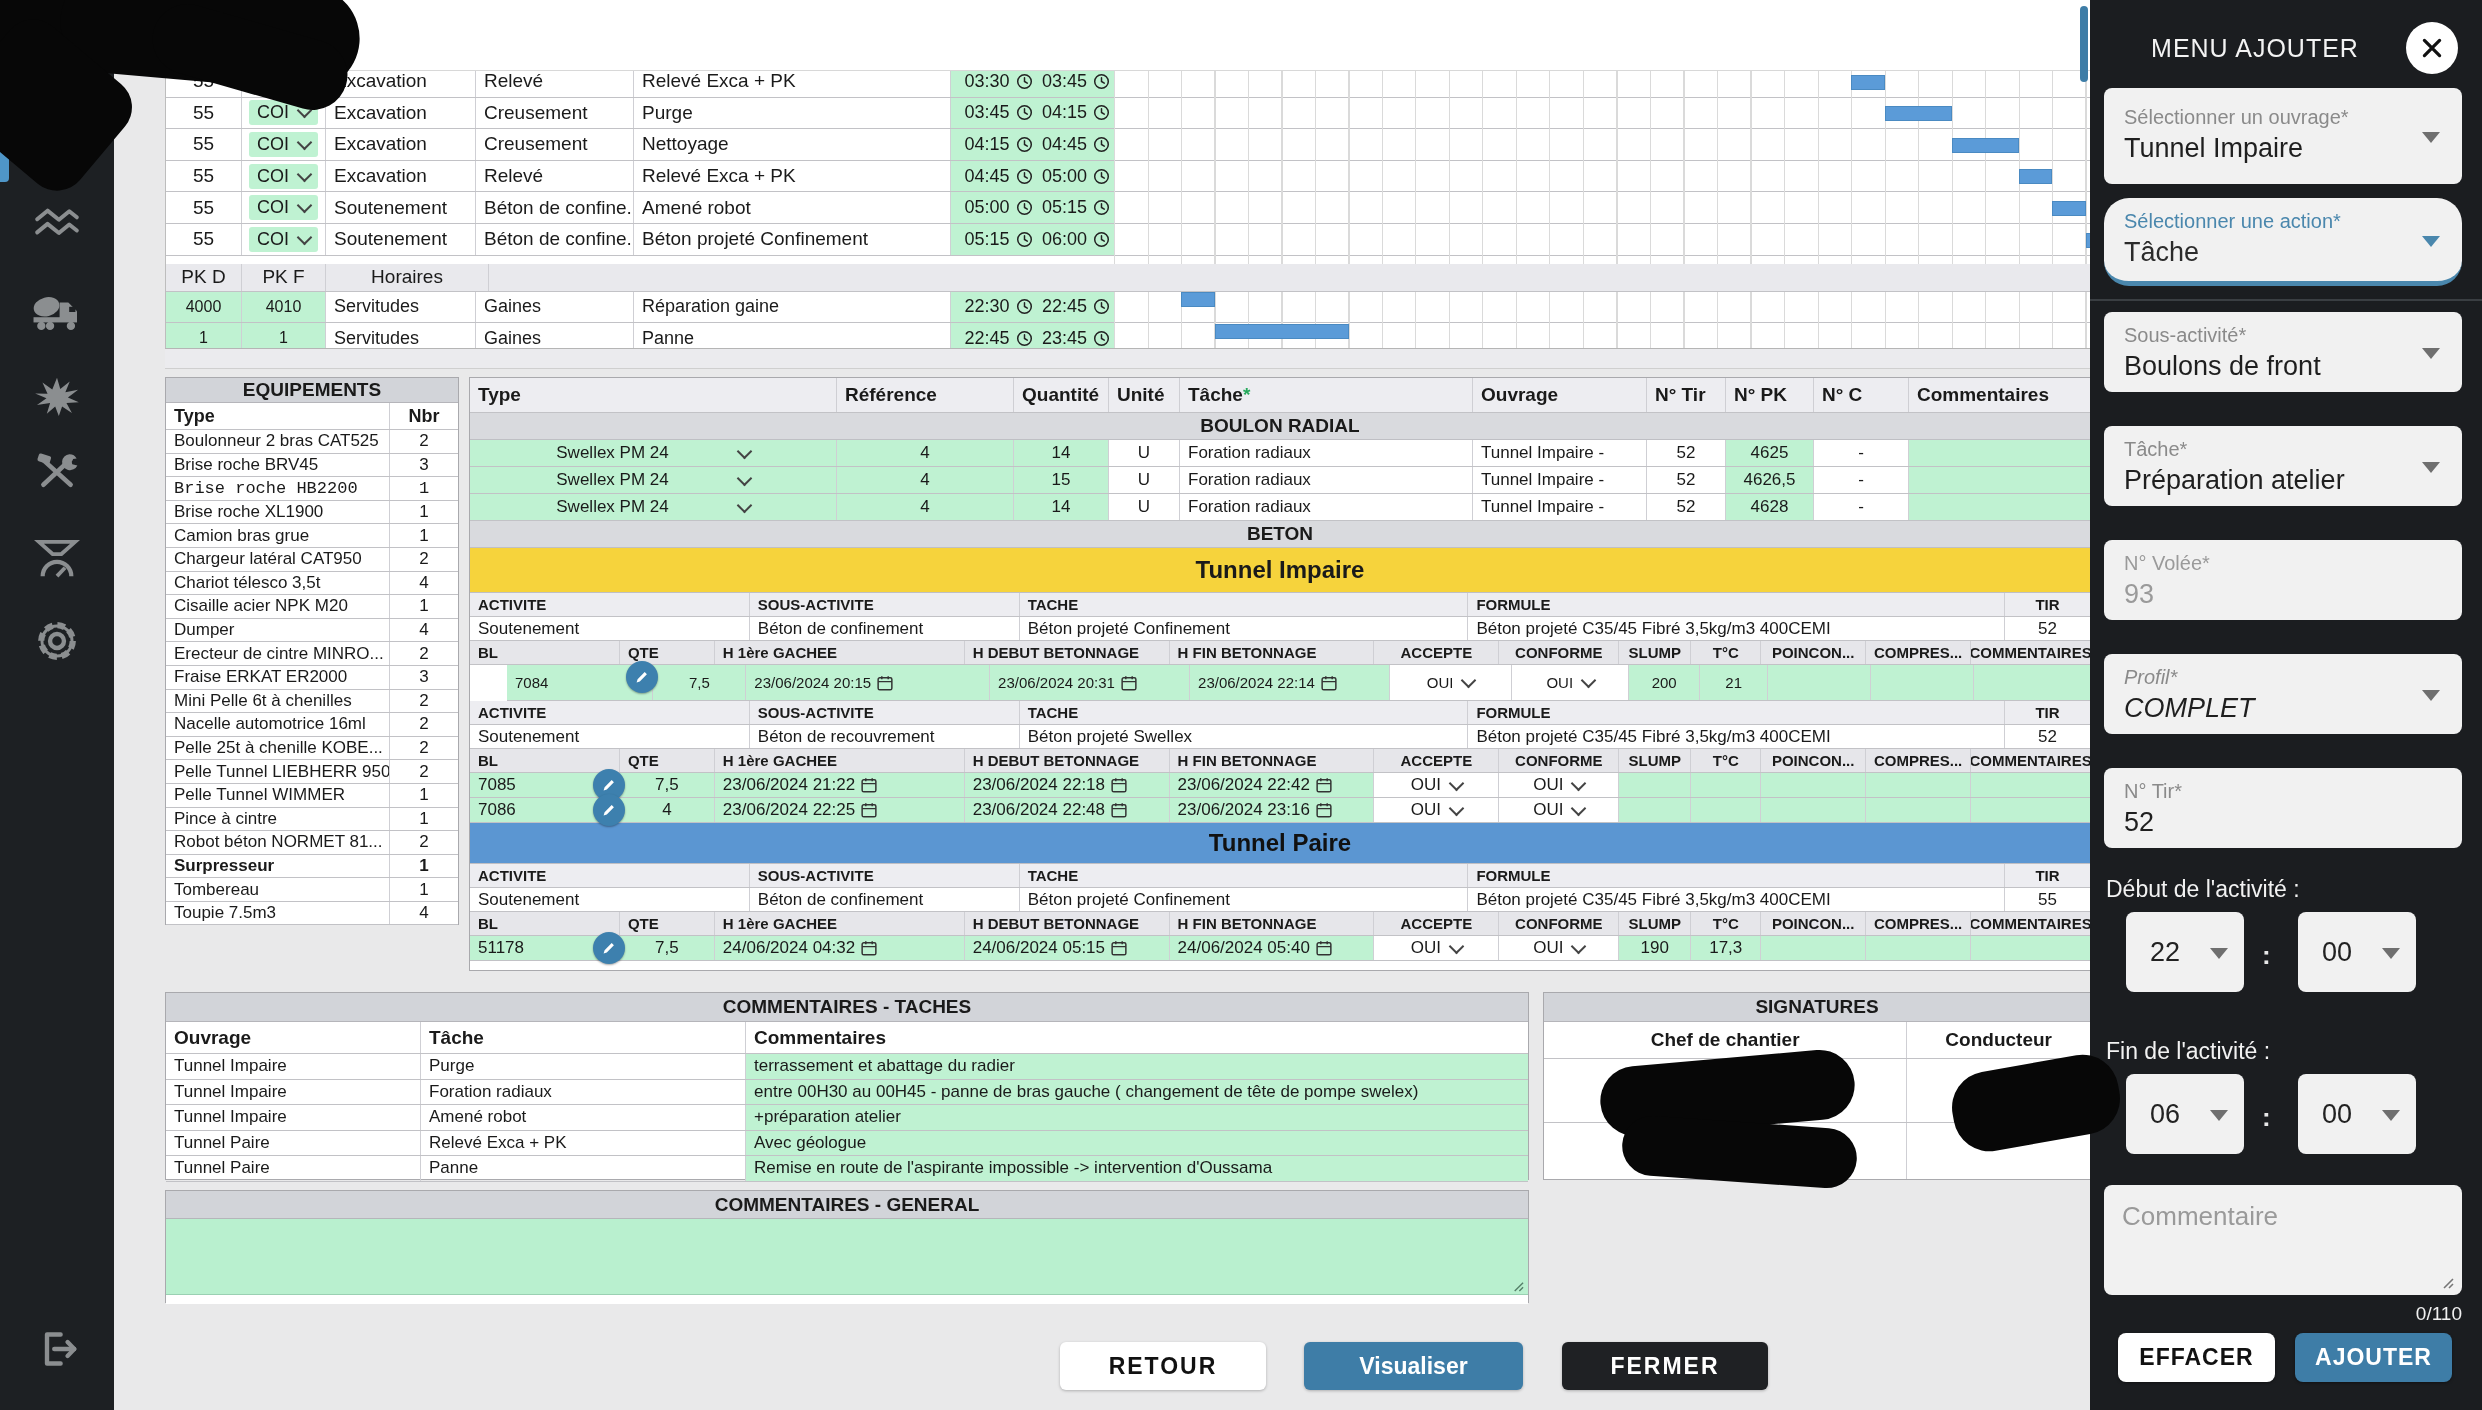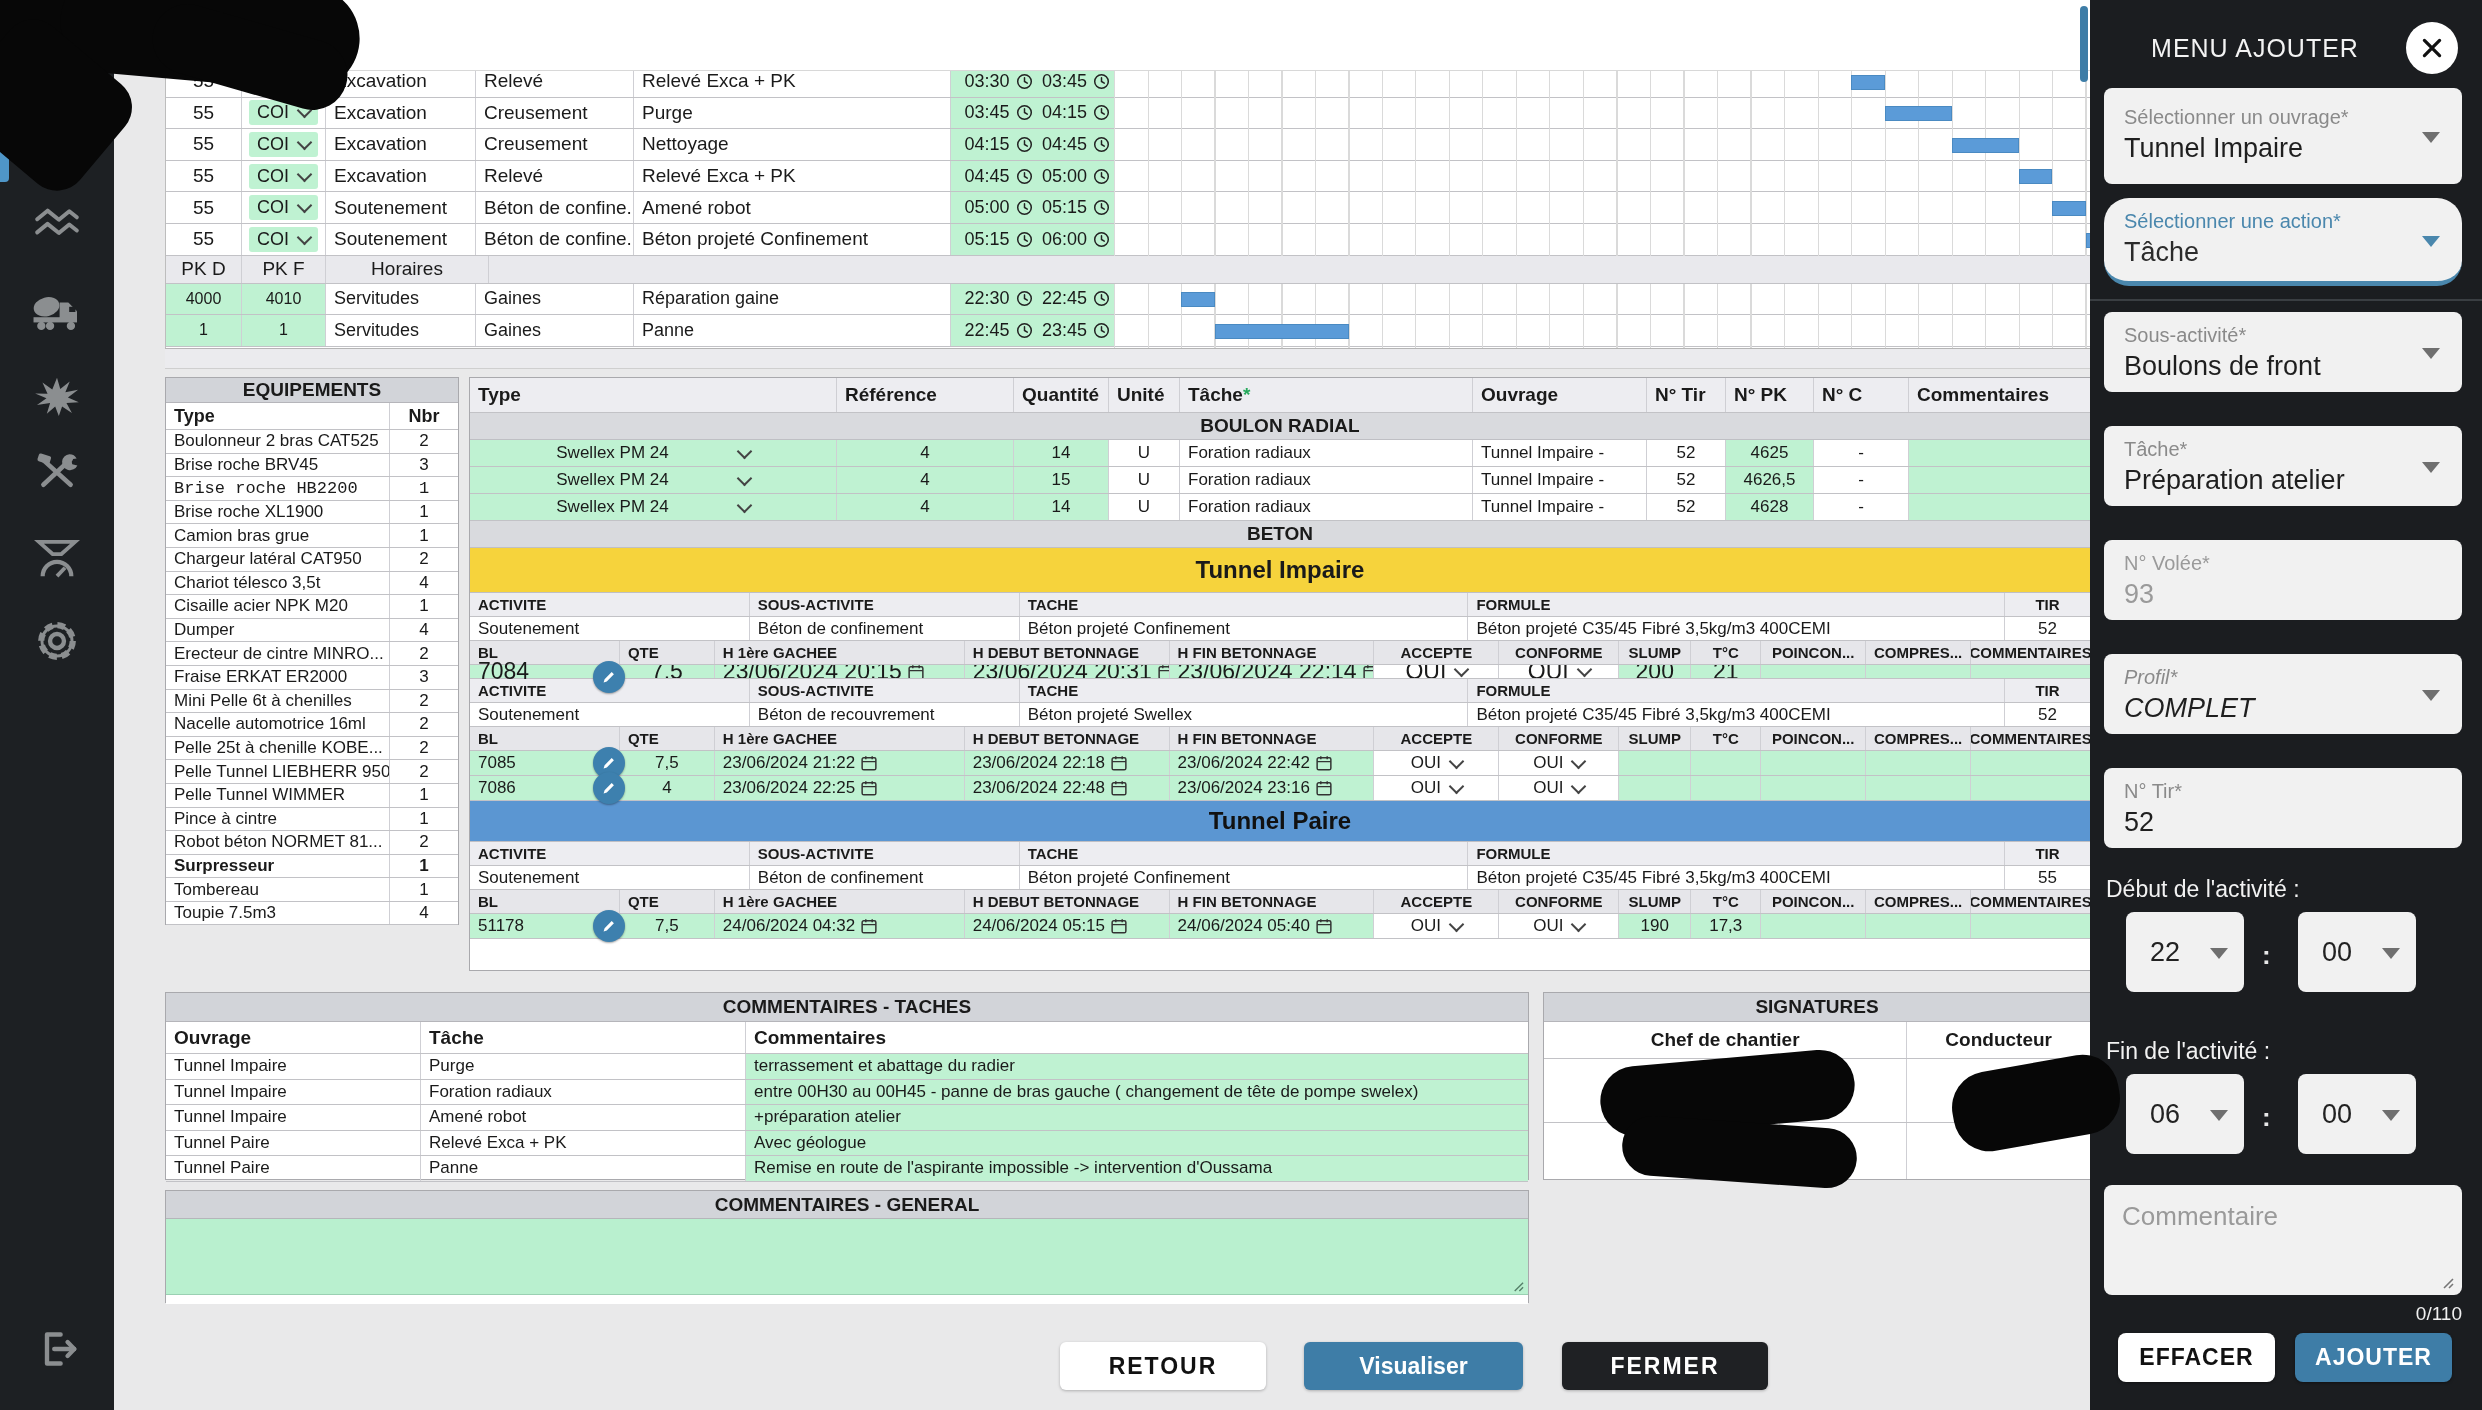--- a/index.html
+++ b/index.html
@@ -267,21 +267,21 @@
             <path d="M8 4.4V8l2.6 1.6" fill="none" stroke="#222" stroke-width="1.4" stroke-linecap="round"></path>
           </svg>
       <span style="flex:1;text-align:right">06:00</span>
           <svg width="17" height="17" viewBox="0 0 16 16" style="margin-left:6px;flex:none">
             <circle cx="8" cy="8" r="6.4" fill="none" stroke="#222" stroke-width="1.4"></circle>
             <path d="M8 4.4V8l2.6 1.6" fill="none" stroke="#222" stroke-width="1.4" stroke-linecap="round"></path>
           </svg>
         </div>
       </div>
       <div class="abs" style="left:1919.5px;top:166.5px;width:100.5px;height:15px;background:#5b9bd8;border:1px solid #4a8ac2;z-index:3;"></div>
-      <div class="trow" style="height:28px;font-size:19px;background:#e9e9ed;position:relative;z-index:2;">
+      <div class="trow" style="height:28px;font-size:19px;background:#e9e9ed;position:relative;z-index:2;margin-top:8px;">
       <div class="c center" style="width:76px;font-weight:normal;">PK D</div>
       <div class="c center" style="width:84px">PK F</div>
       <div class="c center" style="width:163px">Horaires</div>
       <div style="flex:1"></div>
       </div>
       <div class="trow" style="height:31.6px;font-size:18px;">
       <div class="c center green" style="width:76px;font-size:16px;">4000</div>
       <div class="c center green" style="width:84px;font-size:16px;">4010</div>
       <div class="c" style="width:150px">Servitudes</div>
       <div class="c" style="width:158px">Gaines</div>
@@ -486,21 +486,21 @@
         <div class="c" style="width:205px;">H DEBUT BETONNAGE</div>
         <div class="c" style="width:205px;">H FIN BETONNAGE</div>
         <div class="c" style="width:125px;justify-content:center;">ACCEPTE</div>
         <div class="c" style="width:120px;justify-content:center;">CONFORME</div>
         <div class="c" style="width:72px;justify-content:center;">SLUMP</div>
         <div class="c" style="width:70px;justify-content:center;">T°C</div>
         <div class="c" style="width:105px;justify-content:center;">POINCON...</div>
         <div class="c" style="width:105px;justify-content:center;">COMPRES...</div>
         <div class="c" style="width:119px;justify-content:center;">COMMENTAIRES</div>
       </div>
-      <div class="trow" style="height:14px;font-size:23px;">
+      <div class="trow" style="height:36px;font-size:15px;margin-left:37px;">
           <div class="c green" style="width:150px;overflow:visible;">7084
             <span class="pencil" style="right:-6px;top:-4px;">
             <svg width="16" height="16" viewBox="0 0 16 16">
               <path d="M2.6 13.4l1-3.2 7.1-7.1 2.2 2.2-7.1 7.1-3.2 1z" fill="#fff"></path>
             </svg>
           </span></div>
           <div class="c green center" style="width:95px">7,5</div>
           <div class="c green" style="width:250px">23/06/2024 20:15<svg width="16" height="16" viewBox="0 0 14 14" style="margin-left:6px;flex:none">
             <rect x="1" y="2.4" width="12" height="10.6" rx="1.4" fill="none" stroke="#333" stroke-width="1.3"></rect>
             <path d="M1 5.8h12M4.2 1v2.8M9.8 1v2.8" stroke="#333" stroke-width="1.3"></path>

